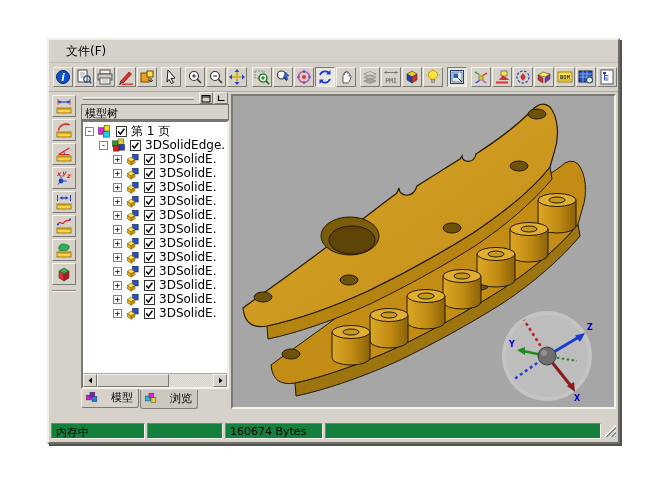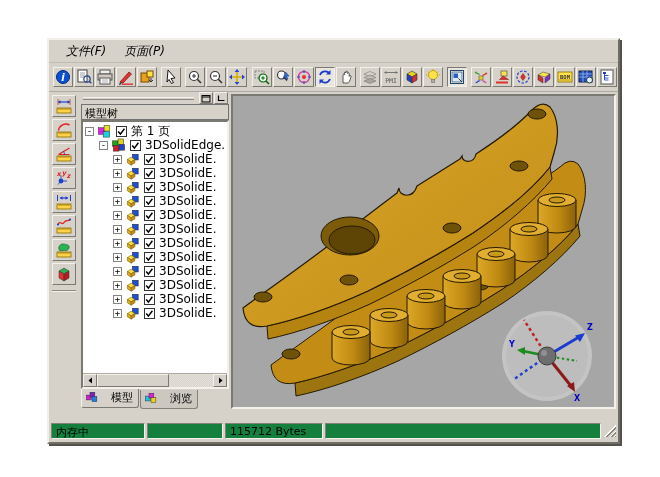--- a/index.html
+++ b/index.html
@@ -7,21 +7,21 @@
               font-family:"DejaVu Sans", "Liberation Sans", sans-serif; }
   #app {
     position:absolute; left:47px; top:38px; width:573px; height:406px;
     background:#d6d2ca;
     border:2px solid; border-color:#f2efe9 #6e6e66 #6e6e66 #f2efe9;
     box-shadow:2px 2px 0 #55524c;
     display:flex; flex-direction:column;
   }
   
   .menubar { height:23px; display:flex; align-items:center; padding-left:8px;
-             font-size:12px; color:#000; border-bottom:1px solid #c0bcb4;font-style:italic; }
+             font-size:12px; color:#000; border-bottom:1px solid #c0bcb4; }
   .menu-item { padding:3px 9px; cursor:default; }
   
   .toolbar { height:29px; display:flex; align-items:center; padding-left:4px;
              border-bottom:1px solid #aeaaa2; }
   .tb-group { display:flex; }
   .tb-sep { width:7px; height:20px; }
   .tb-btn { width:20px; height:20px; display:flex; align-items:center; justify-content:center;
             background:#d6d2ca; border:1px solid; border-color:#f4f1ea #7a7a72 #7a7a72 #f4f1ea;
             margin-right:1px; cursor:pointer; }
   .tb-btn.pressed { border-color:#7a7a72 #f4f1ea #f4f1ea #7a7a72; background:#e9e6df; }
@@ -81,21 +81,20 @@
           background:
             linear-gradient(135deg, transparent 0 50%, #fff 50% 58%, #8a8a82 58% 66%, transparent 66% 74%, #fff 74% 80%, #8a8a82 80% 87%, transparent 87% 90%, #fff 90% 95%, #8a8a82 95% 100%); }
 </style>
 </head>
 <body>
 
 <div id="app">
 
   <div class="menubar">
       <span class="menu-item">文件(F)</span>
-      <span class="menu-item">页面(P)</span>
     </div>
 
   <div class="toolbar">
       <div class="tb-group">
         <div class="tb-btn">
           <svg width="16" height="16" viewBox="0 0 16 16">
             <circle cx="8" cy="8" r="6.5" fill="#0a50d0" stroke="#002a70"></circle>
             <text x="8" y="11.5" font-size="10" fill="#fff" text-anchor="middle" font-weight="bold" font-style="italic">i</text>
           </svg>
         </div>
@@ -748,17 +747,17 @@
         <text id="lblX" x="77" y="93" font-size="8" fill="#0000c8" font-weight="bold">X</text>
       </svg>
     </div>
   </div>
 
   <div class="bottom-strip"></div>
 
   <div class="statusbar">
     <div class="status-panel sp0">内存中</div>
       <div class="status-panel sp1"></div>
-      <div class="status-panel sp2">115712 Bytes</div>
+      <div class="status-panel sp2">160674 Bytes</div>
       <div class="status-panel sp3"></div>
       <div class="grip" style="order:9"></div>
   </div>
 </div>
 
 </body></html>

